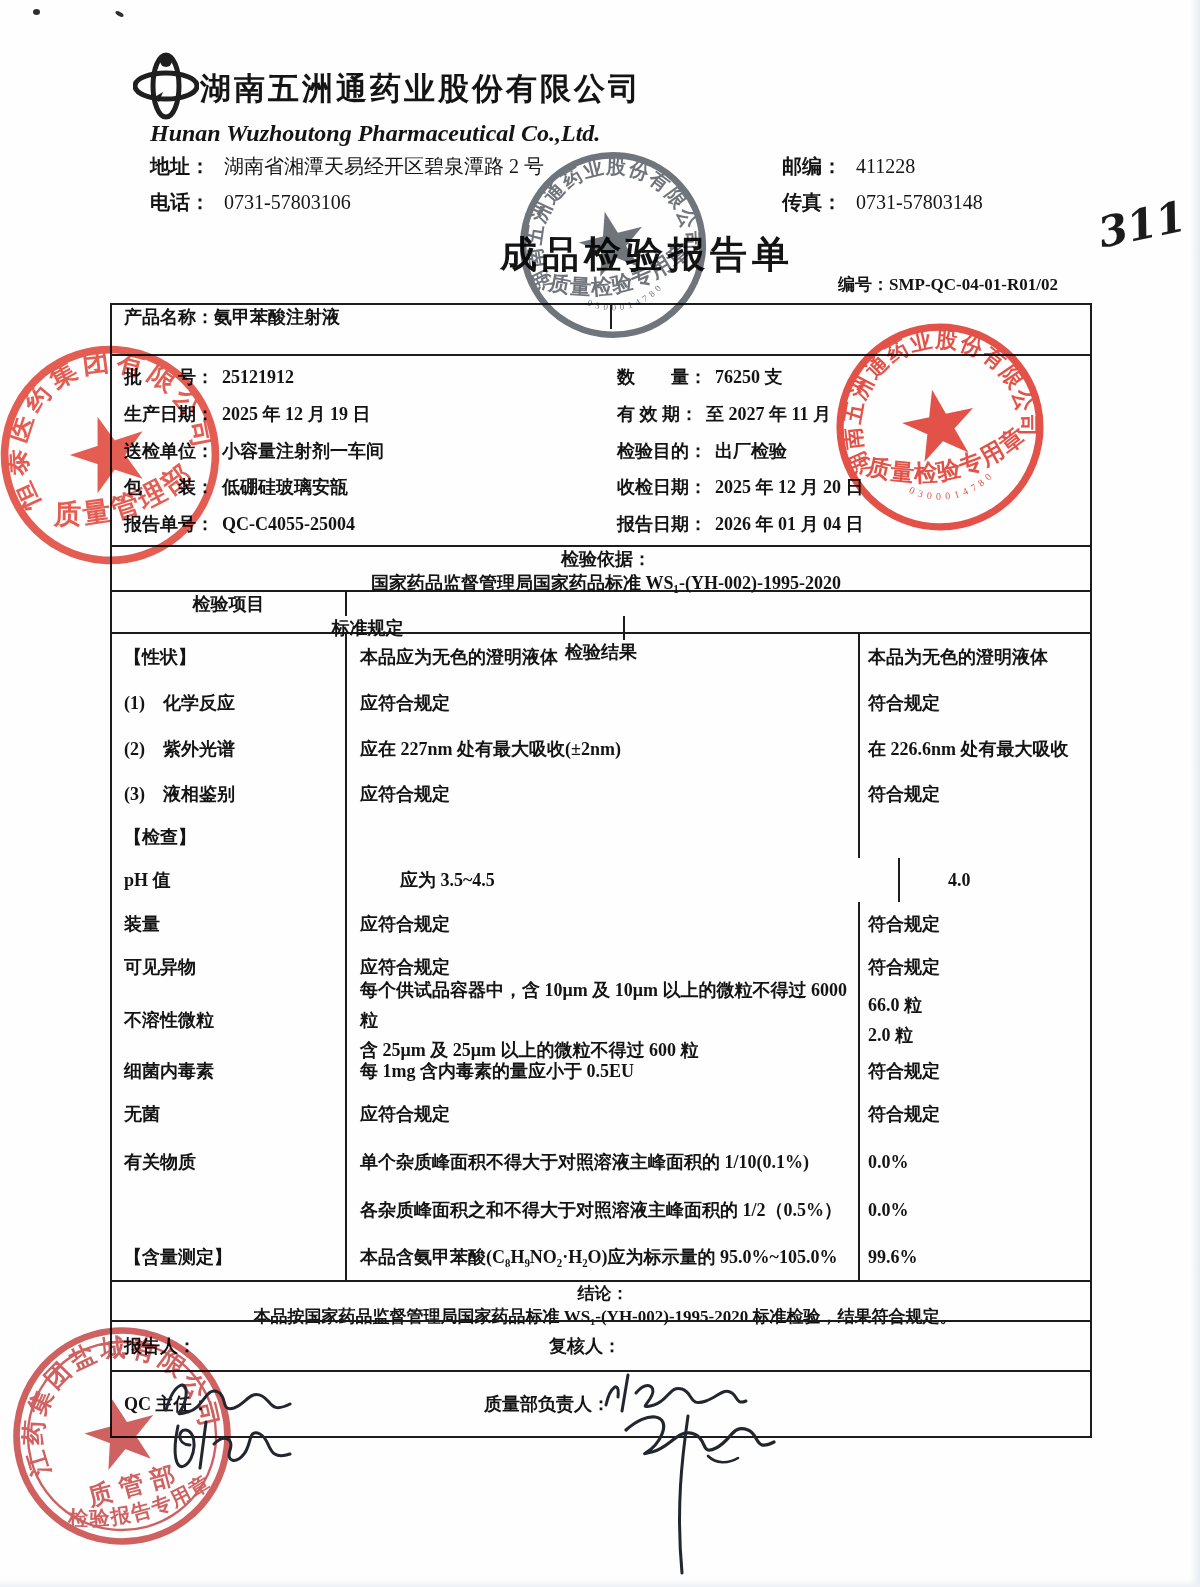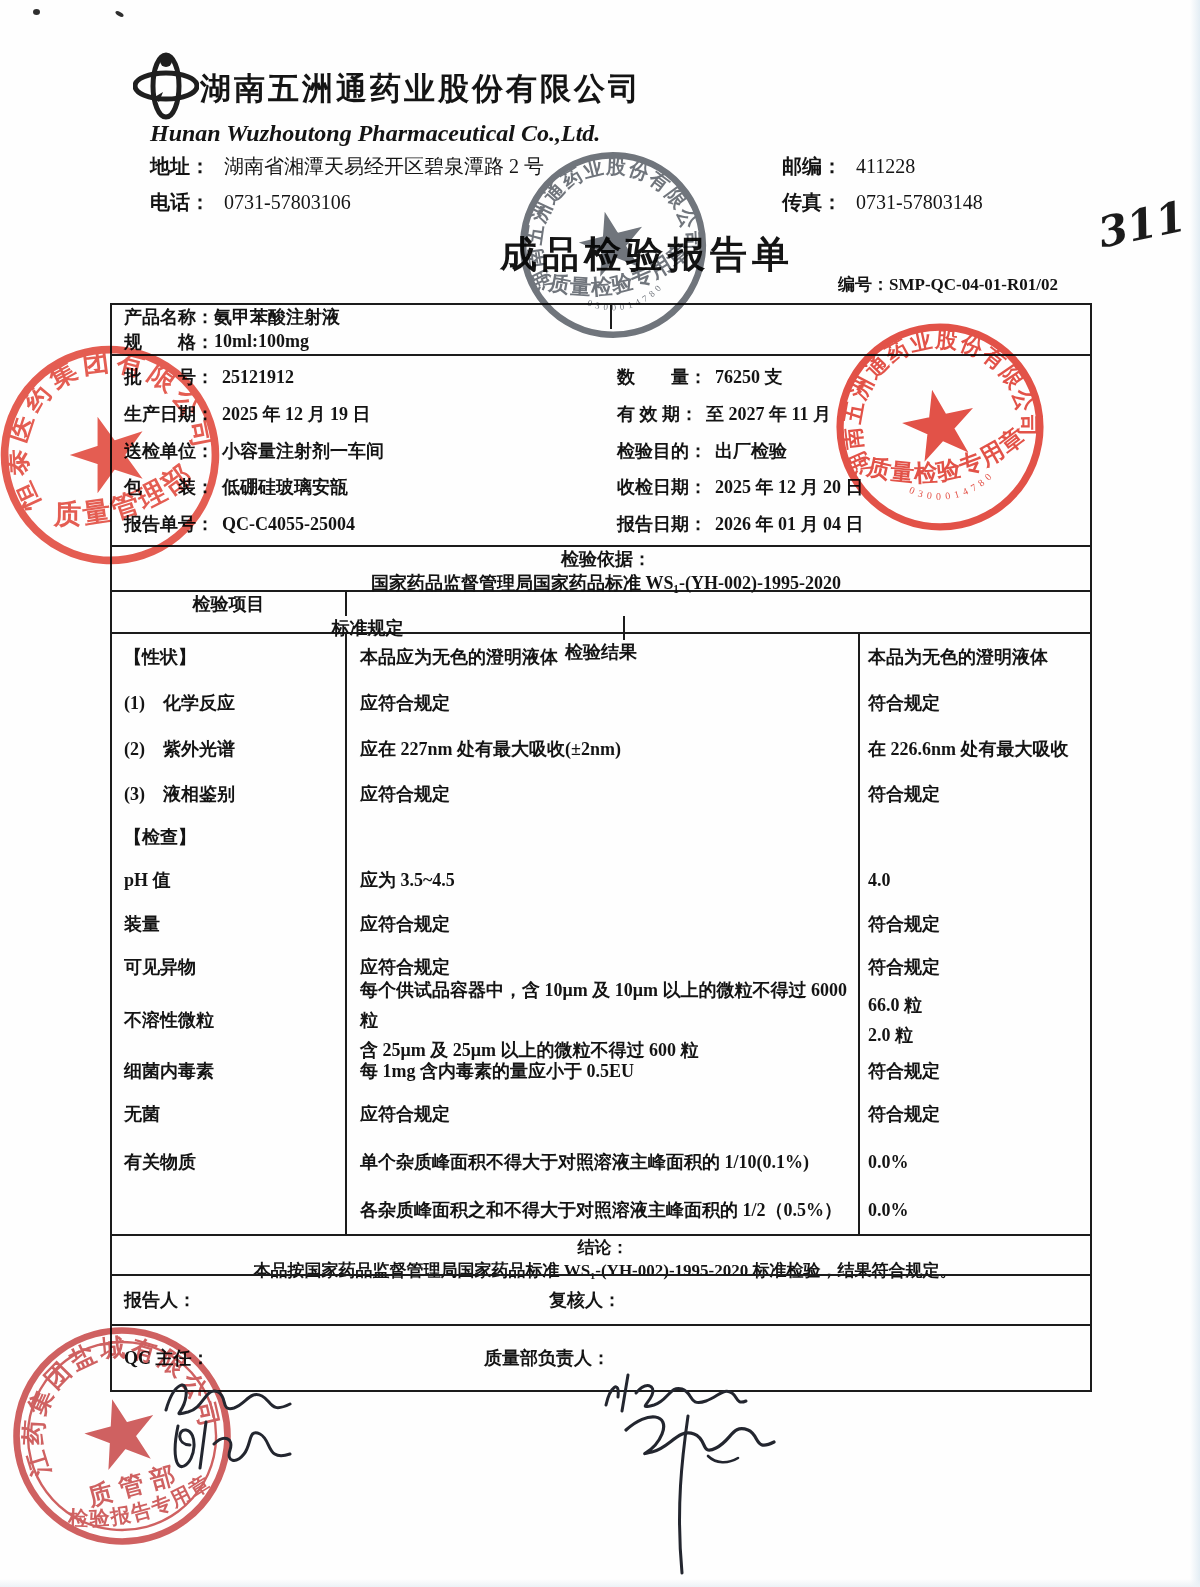--- a/index.html
+++ b/index.html
@@ -97,24 +97,20 @@
   </div>
   <div class="abs hand-mark">311</div>
 
   <div class="abs tbl">
 
     <div class="sec row1">
       <div class="cell cA">
         <span>产品名称：</span>
           <span>氨甲苯酸注射液</span>
       </div>
-      <div class="cell cB">
-        <span>规　　格：</span>
-          <span>10ml:100mg</span>
-      </div>
     </div>
 
     <div class="sec infoblk">
       <div class="icol l" id="info-left">
           <div class="iline"><span class="ilab">批　　号：</span><span>25121912</span></div>
           <div class="iline"><span class="ilab">生产日期：</span><span>2025 年 12 月 19 日</span></div>
           <div class="iline"><span class="ilab">送检单位：</span><span>小容量注射剂一车间</span></div>
           <div class="iline"><span class="ilab">包　　装：</span><span>低硼硅玻璃安瓿</span></div>
           <div class="iline"><span class="ilab">报告单号：</span><span>QC-C4055-25004</span></div>
         </div>
@@ -183,21 +179,21 @@
             <div>符合规定</div>
           </div>
         </div>
         <div class="rrow" style="height: 42px;">
           <div class="rc c1">
             <div>【检查】</div>
           </div>
           <div class="rc c2"></div>
           <div class="rc c3"></div>
         </div>
-        <div class="rrow" style="height: 44px;">
+        <div class="rrow" style="height: 44px; gap: 40px;">
           <div class="rc c1">
             <div>pH 值</div>
           </div>
           <div class="rc c2">
             <div>应为 3.5~4.5</div>
           </div>
           <div class="rc c3">
             <div>4.0</div>
           </div>
         </div>
@@ -269,20 +265,31 @@
             <div>0.0%</div>
           </div>
         </div>
         <div class="rrow" style="height: 48px;">
           <div class="rc c1"></div>
           <div class="rc c2">
             <div>各杂质峰面积之和不得大于对照溶液主峰面积的 1/2（0.5%）</div>
           </div>
           <div class="rc c3">
             <div>0.0%</div>
+          </div>
+        </div>
+        <div class="rrow" style="height: 46px;">
+          <div class="rc c1">
+            <div>【含量测定】</div>
+          </div>
+          <div class="rc c2">
+            <div>本品含氨甲苯酸(C₈H₉NO₂·H₂O)应为标示量的 95.0%~105.0%</div>
+          </div>
+          <div class="rc c3">
+            <div>99.6%</div>
           </div>
         </div>
       </div>
 
     <div class="sec concl">
       <span class="clab">结论：</span>
         <span>本品按国家药品监督管理局国家药品标准 WS₁-(YH-002)-1995-2020 标准检验，结果符合规定。</span>
     </div>
 
     <div class="sec sigrow sigA">

